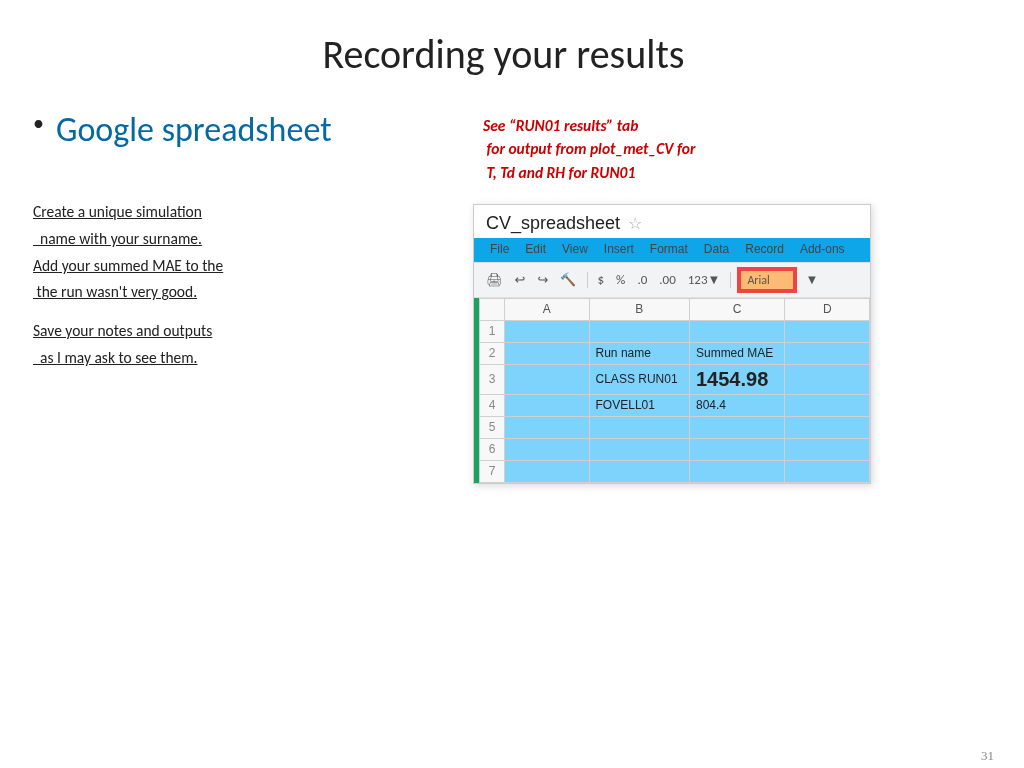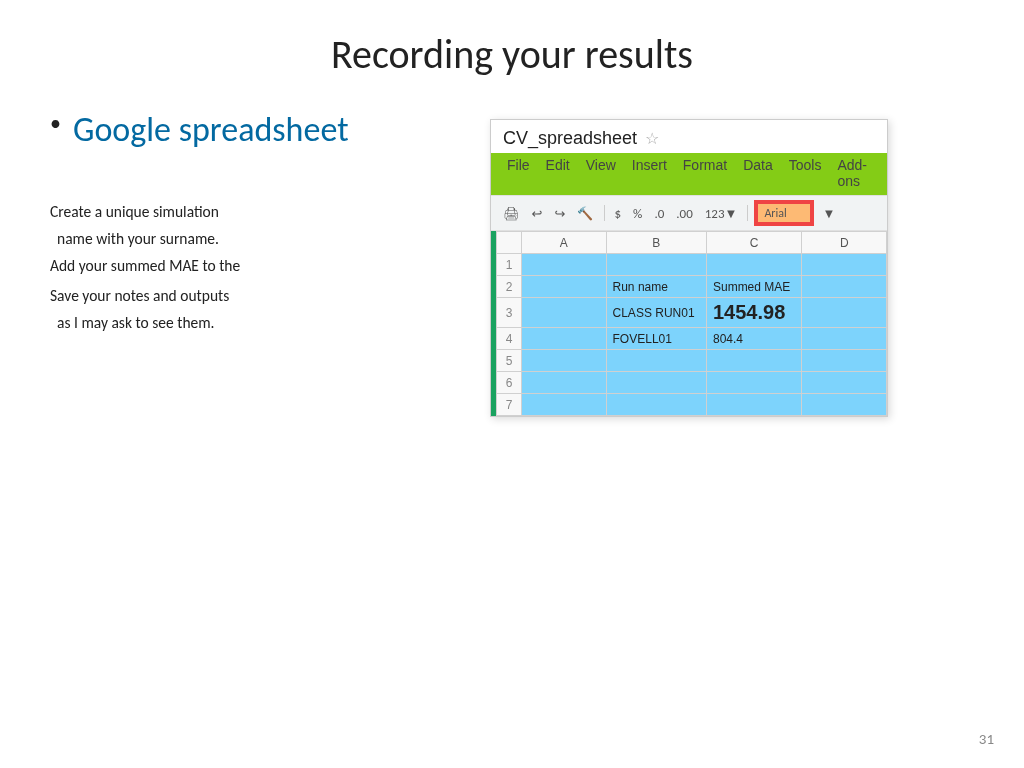--- a/index.html
+++ b/index.html
@@ -10,21 +10,21 @@
       font-family: 'Calibri', 'Segoe UI', Arial, sans-serif;
       position: relative;
       overflow: hidden;
     }
 
     .slide {
       width: 1024px;
       height: 768px;
       background: #ffffff;
       position: relative;
-      padding: 30px 50px 40px 50px;
+      padding: 30px 50px 40px 33px;
     }
 
     .slide-title {
       text-align: center;
       font-size: 40px;
       font-weight: 400;
       color: #222222;
       margin-bottom: 30px;
       font-family: 'Calibri', Arial, sans-serif;
     }
@@ -84,28 +84,29 @@
 
     .body-text {
       font-size: 15.5px;
       color: #222222;
       line-height: 1.6;
       margin-top: 30px;
     }
 
     .body-text p {
       margin-bottom: 2px;
+      text-decoration: underline;
     }
 
     .underline-text {
       text-decoration: underline;
     }
 
     .save-note {
-      margin-top: 6px;
+      margin-top: 14px;
     }
 
     
     .spreadsheet-container {
       border: 1px solid #cccccc;
       box-shadow: 2px 2px 8px rgba(0,0,0,0.15);
       background: #ffffff;
       width: 398px;
       margin-top: 10px;
     }
@@ -126,22 +127,22 @@
 
     .ss-star {
       font-size: 16px;
       color: #aaa;
     }
 
     .ss-menu-bar {
       display: flex;
       gap: 0px;
       padding: 2px 8px 4px 8px;
-      background: #84cc16;
-      font-size: 14px;
+      background: #0ea5e9;
+      font-size: 12px;
       color: #444;
     }
 
     .ss-menu-item {
       padding: 2px 8px;
       cursor: pointer;
       font-family: Arial, sans-serif;
     }
 
     .ss-toolbar {
@@ -229,24 +230,25 @@
     .col-c { min-width: 110px; }
     .col-d { min-width: 80px; }
 
     .bold-cell {
       font-weight: bold;
       font-size: 20px;
     }
 
     .page-number {
       position: absolute;
-      bottom: 20px;
+      bottom: 4px;
       right: 30px;
-      font-size: 15px;
+      font-size: 13px;
       color: #888;
+      font-family: Liberation Serif, serif;
     }
   </style>
 </head>
 <body>
 
 <div class="slide">
 
   <h1 class="slide-title">Recording your results</h1>
 
   <div class="content-area">
@@ -255,47 +257,53 @@
 
       <div class="bullet-item">
         <span class="bullet-dot">•</span>
         <a class="google-link">Google spreadsheet</a>
       </div>
 
       <div class="body-text">
         <p>Create a unique simulation</p>
         <p>&nbsp;&nbsp;name with your surname.</p>
         <p>Add your summed MAE to the</p>
+        <p class="underline-text">&nbsp;the run wasn't very good.</p>
 
         <div class="save-note">
           <p>Save your notes and outputs</p>
           <p>&nbsp;&nbsp;as I may ask to see them.</p>
         </div>
       </div>
 
     </div>
 
     <div class="right-column">
 
+      <div class="red-note">
+        <div>See “RUN01 results” tab</div>
+        <div>&nbsp;for output from plot_met_CV for</div>
+        <div>&nbsp;T, Td and RH for RUN01</div>
+      </div>
 
       <div class="spreadsheet-container">
 
         <div class="ss-title-bar">
           <span class="ss-title">CV_spreadsheet</span>
           <span class="ss-star">☆</span>
         </div>
 
         <div class="ss-menu-bar">
           <span class="ss-menu-item">File</span>
           <span class="ss-menu-item">Edit</span>
           <span class="ss-menu-item">View</span>
           <span class="ss-menu-item">Insert</span>
           <span class="ss-menu-item">Format</span>
           <span class="ss-menu-item">Data</span>
-          <span class="ss-menu-item">Tools</span>
+          <span class="ss-menu-item">Record</span>
           <span class="ss-menu-item">Add-ons</span>
         </div>
 
         <div class="ss-toolbar">
           <span class="ss-toolbar-btn">🖨</span>
           <span class="ss-toolbar-btn">↩</span>
           <span class="ss-toolbar-btn">↪</span>
           <span class="ss-toolbar-btn">🔨</span>
           <div class="ss-toolbar-sep"></div>
           <span class="ss-toolbar-btn">$</span>

